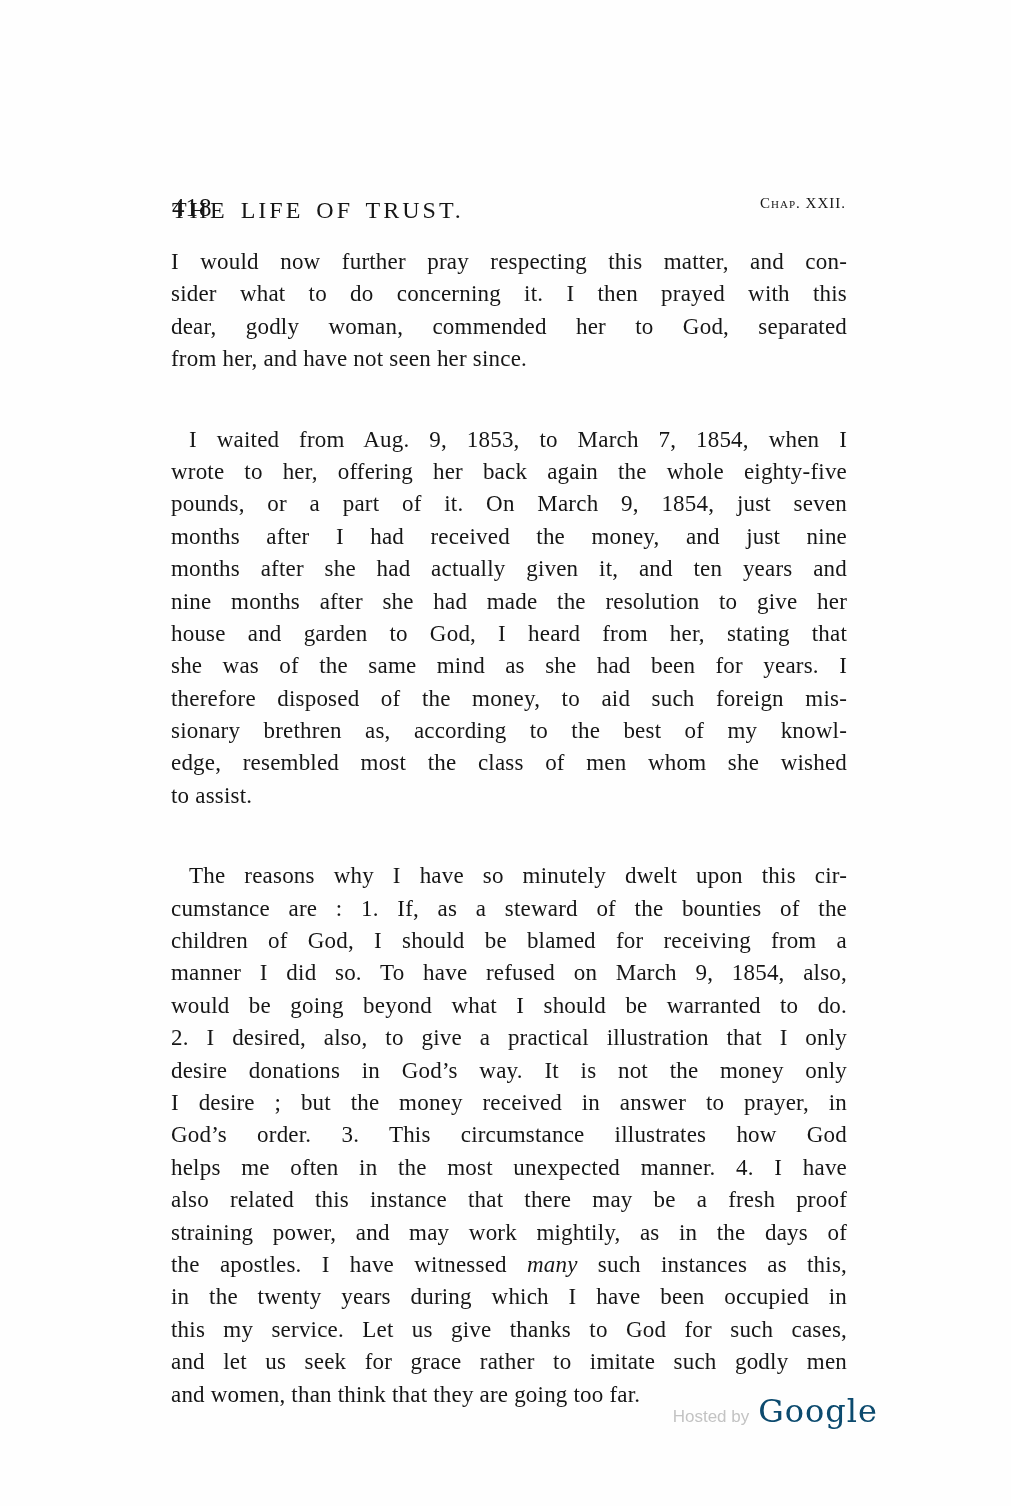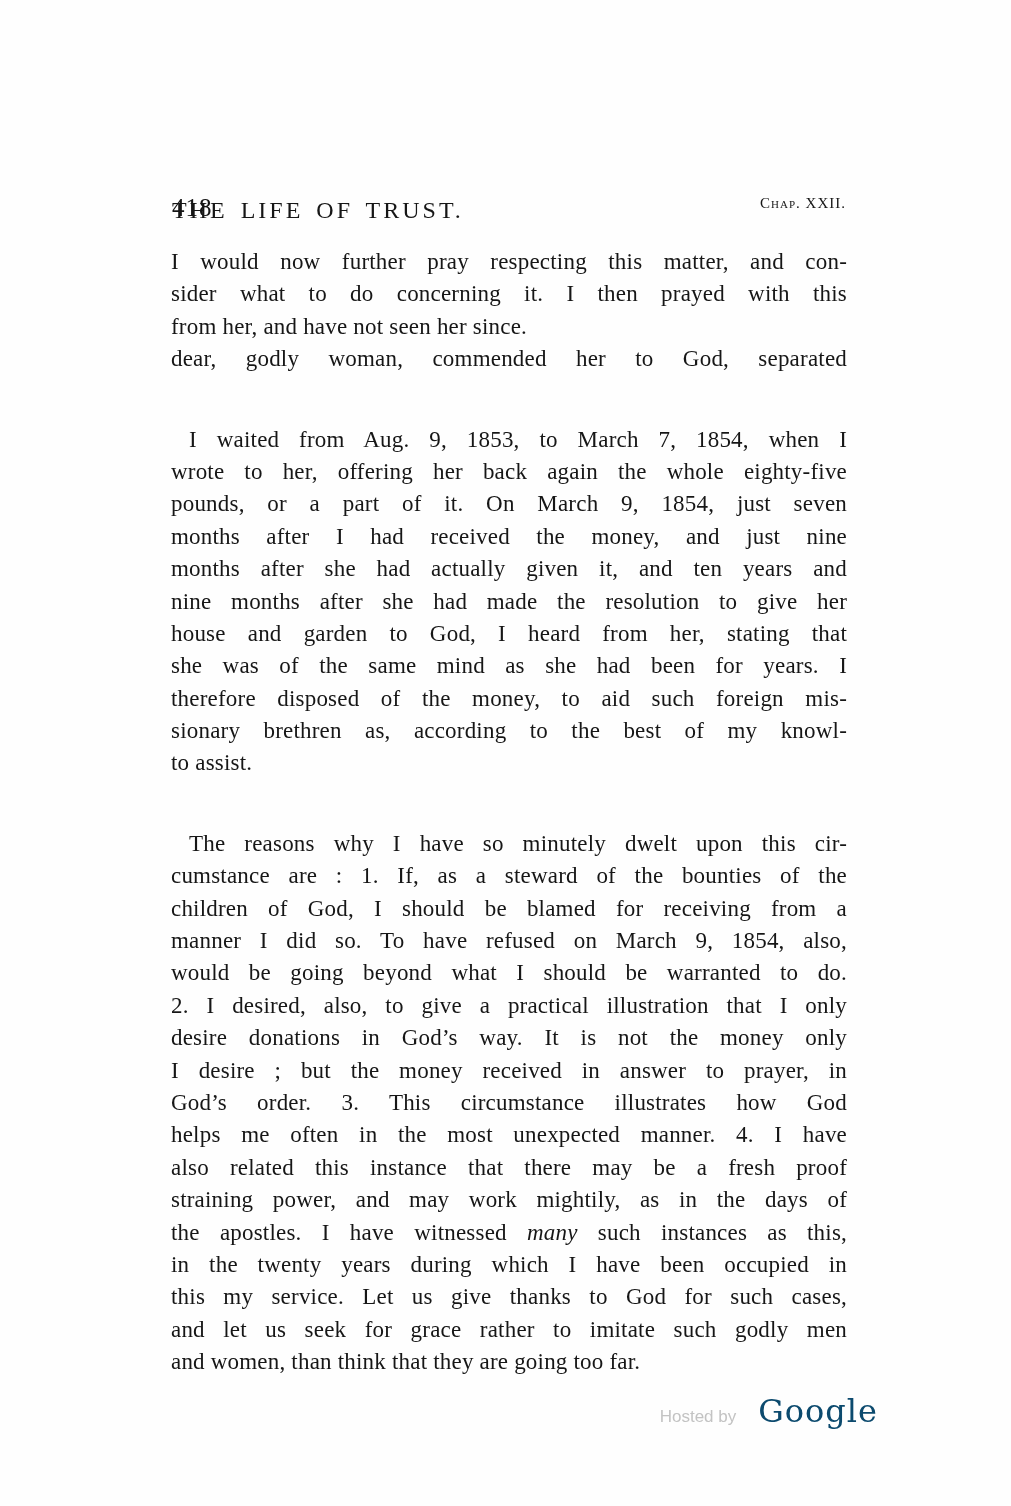--- a/index.html
+++ b/index.html
@@ -75,21 +75,21 @@
   .line em {
     font-style: italic;
   }
   
   .footer {
     position: absolute;
     top: 1392px;
     right: 133px;
     display: flex;
     align-items: baseline;
-    gap: 22px;
+    gap: 9px;
   }
   .hosted-by {
     font-family: "Liberation Sans", sans-serif;
     font-size: 17px;
     color: #c3c3c3;
   }
   .google-logo {
     font-family: "DejaVu Serif", serif;
     font-size: 32px;
     color: #0c4a6e;
@@ -103,32 +103,33 @@
 
   <div class="header">
     <span class="page-number">418</span>
     <span class="running-title">THE LIFE OF TRUST.</span>
     <span class="chapter">Chap. XXII.</span>
   </div>
 
   <div class="body-text" id="body-lines">
       <div class="line"><span>I would now further pray respecting this matter, and con-</span></div>
       <div class="line"><span>sider what to do concerning it.  I then prayed with this</span></div>
+      <div class="line"><span>dear, godly woman, commended her to God, separated</span></div>
       <div class="line end"><span>from her, and have not seen her since.</span></div>
-      <div class="line"><span>dear, godly woman, commended her to God, separated</span></div>
       <div class="line indent"><span>I waited from Aug. 9, 1853, to March 7, 1854, when I</span></div>
       <div class="line"><span>wrote to her, offering her back again the whole eighty-five</span></div>
       <div class="line"><span>pounds, or a part of it.  On March 9, 1854, just seven</span></div>
       <div class="line"><span>months after I had received the money, and just nine</span></div>
       <div class="line"><span>months after she had actually given it, and ten years and</span></div>
       <div class="line"><span>nine months after she had made the resolution to give her</span></div>
       <div class="line"><span>house and garden to God, I heard from her, stating that</span></div>
       <div class="line"><span>she was of the same mind as she had been for years.  I</span></div>
       <div class="line"><span>therefore disposed of the money, to aid such foreign mis-</span></div>
       <div class="line"><span>sionary brethren as, according to the best of my knowl-</span></div>
+      <div class="line"><span>edge, resembled most the class of men whom she wished</span></div>
       <div class="line end"><span>to assist.</span></div>
       <div class="line indent"><span>The reasons why I have so minutely dwelt upon this cir-</span></div>
       <div class="line"><span>cumstance are : 1. If, as a steward of the bounties of the</span></div>
       <div class="line"><span>children of God, I should be blamed for receiving from a</span></div>
       <div class="line"><span>manner I did so.  To have refused on March 9, 1854, also,</span></div>
       <div class="line"><span>would be going beyond what I should be warranted to do.</span></div>
       <div class="line"><span>2. I desired, also, to give a practical illustration that I only</span></div>
       <div class="line"><span>desire donations in God’s way.  It is not the money only</span></div>
       <div class="line"><span>I desire ; but the money received in answer to prayer, in</span></div>
       <div class="line"><span>God’s order.  3. This circumstance illustrates how God</span></div>

